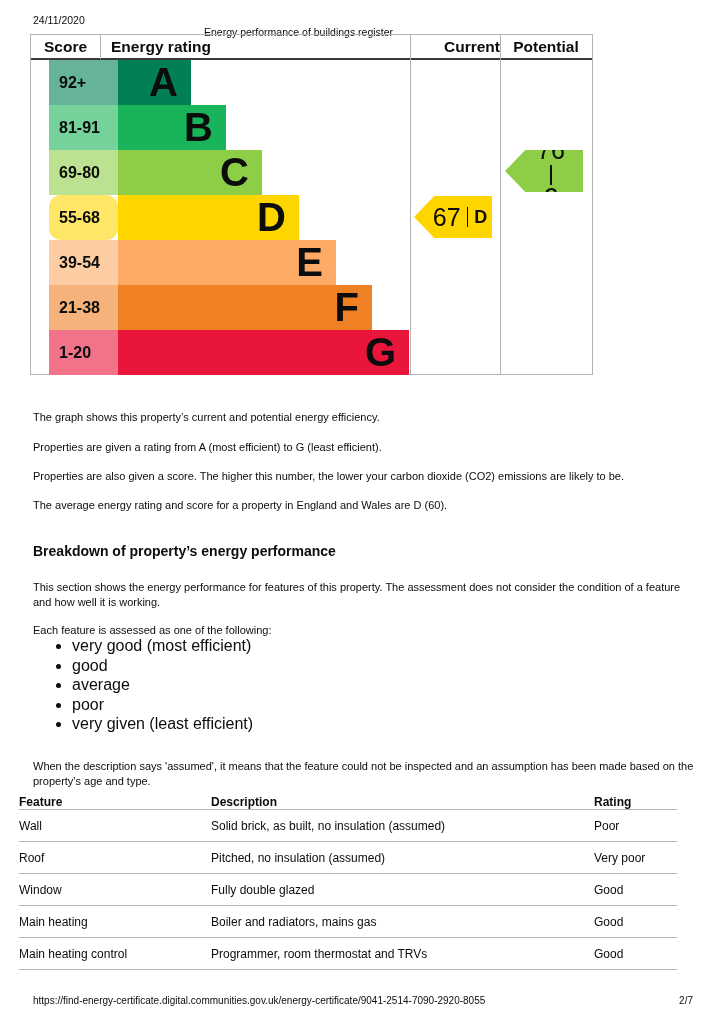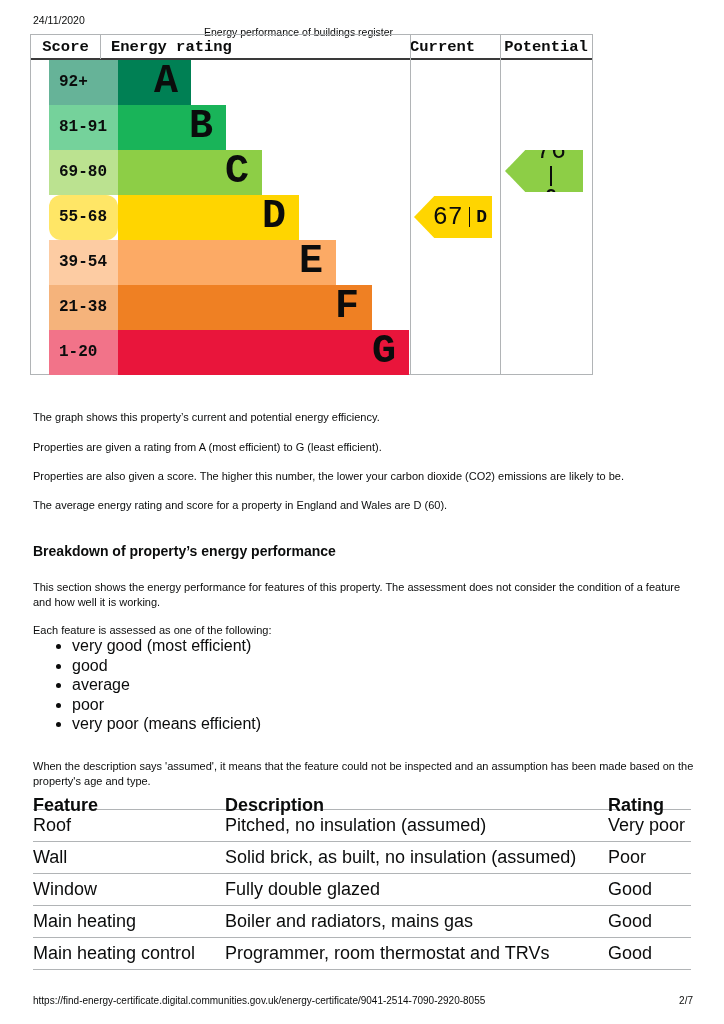--- a/index.html
+++ b/index.html
@@ -7,26 +7,26 @@
     width:724px;height:1024px;position:relative;background:#ffffff;
     font-family:"Liberation Sans", sans-serif;color:#0b0c0c;overflow:hidden;
   }
 
   
   #doc-date{position:absolute;left:33px;top:14px;font-size:10.5px;}
   #doc-title{position:absolute;left:204px;top:26px;width:400px;text-align:left;font-size:10.5px;}
 
   
   #epc-chart{position:absolute;left:30px;top:34px;width:563px;height:341px;
-    border:1px solid #b1b4b6;box-sizing:border-box;font-family:Liberation Mono, monospace;}
+    border:1px solid #b1b4b6;box-sizing:border-box;}
   .chart-header{display:flex;height:23px;border-bottom:2px solid #3a3a3a;
     box-sizing:content-box;font-weight:bold;font-size:15.5px;align-items:center;}
   .ch-score{width:69px;text-align:center;}
   .ch-energy{width:310px;padding-left:11px;box-sizing:border-box;}
-  .ch-current{width:90px;text-align:left;}
+  .ch-current{width:90px;text-align:right;}
   .ch-potential{flex:1;text-align:center;}
   .vline{position:absolute;width:1px;background:#b1b4b6;top:0;bottom:0;}
   #vline-score{left:69px;top:0;height:24px;bottom:auto;}
   #vline-current{left:379px;}
   #vline-potential{left:469px;}
   .band-row{display:flex;height:45px;margin-left:18px;}
   .band-score{width:69px;box-sizing:border-box;padding-left:10px;
     font-weight:bold;font-size:16px;line-height:45px;}
   .band-bar{height:45px;box-sizing:border-box;text-align:right;padding-right:13px;
     font-weight:bold;font-size:40px;line-height:44px;color:#0b0c0c;}
@@ -46,21 +46,21 @@
   #p-score{top:458px;}
   #p-average{top:487px;}
   #breakdown-heading{position:absolute;left:33px;top:531px;font-size:14px;font-weight:bold;}
   #p-breakdown-intro{top:569px;}
   #p-assess-intro{top:612px;}
   #assessment-levels{position:absolute;left:33px;top:636px;margin:0;
     padding-left:39px;font-size:16px;line-height:19.5px;}
   #p-assumed-note{top:748px;}
 
   
-  #features-table{position:absolute;left:33px;top:790px;width:658px;font-size:18px;}
+  #features-table{position:absolute;left:19px;top:790px;width:658px;font-size:12px;}
   .thead{display:flex;height:25px;box-sizing:border-box;border-bottom:1px solid #b1b4b6;
     font-weight:bold;align-items:flex-start;padding-top:5px;height:20px;}
   .trow{display:flex;height:32px;box-sizing:border-box;border-bottom:1px solid #b1b4b6;
     align-items:center;}
   .c1{width:192px;}
   .c2{width:383px;}
   .c3{flex:1;}
 
   
   #footer-url{position:absolute;left:33px;top:995px;font-size:10px;}
@@ -130,40 +130,40 @@
 <p class="para" id="p-average">The average energy rating and score for a property in England and Wales are D (60).</p>
 
 <h2 id="breakdown-heading">Breakdown of property’s energy performance</h2>
 <p class="para" id="p-breakdown-intro">This section shows the energy performance for features of this property. The assessment does not consider the condition of a feature and how well it is working.</p>
 <p class="para" id="p-assess-intro">Each feature is assessed as one of the following:</p>
 <ul id="assessment-levels">
     <li>very good (most efficient)</li>
     <li>good</li>
     <li>average</li>
     <li>poor</li>
-    <li>very poor (means efficient)</li>
+    <li>very given (least efficient)</li>
   </ul>
 <p class="para" id="p-assumed-note">When the description says 'assumed', it means that the feature could not be inspected and an assumption has been made based on the property's age and type.</p>
 
 <div id="features-table">
   <div class="thead">
     <div class="c1">Feature</div>
     <div class="c2">Description</div>
     <div class="c3">Rating</div>
   </div>
   <div>
       <div class="trow">
+        <div class="c1">Wall</div>
+        <div class="c2">Solid brick, as built, no insulation (assumed)</div>
+        <div class="c3">Poor</div>
+      </div>
+      <div class="trow">
         <div class="c1">Roof</div>
         <div class="c2">Pitched, no insulation (assumed)</div>
         <div class="c3">Very poor</div>
-      </div>
-      <div class="trow">
-        <div class="c1">Wall</div>
-        <div class="c2">Solid brick, as built, no insulation (assumed)</div>
-        <div class="c3">Poor</div>
       </div>
       <div class="trow">
         <div class="c1">Window</div>
         <div class="c2">Fully double glazed</div>
         <div class="c3">Good</div>
       </div>
       <div class="trow">
         <div class="c1">Main heating</div>
         <div class="c2">Boiler and radiators, mains gas</div>
         <div class="c3">Good</div>

